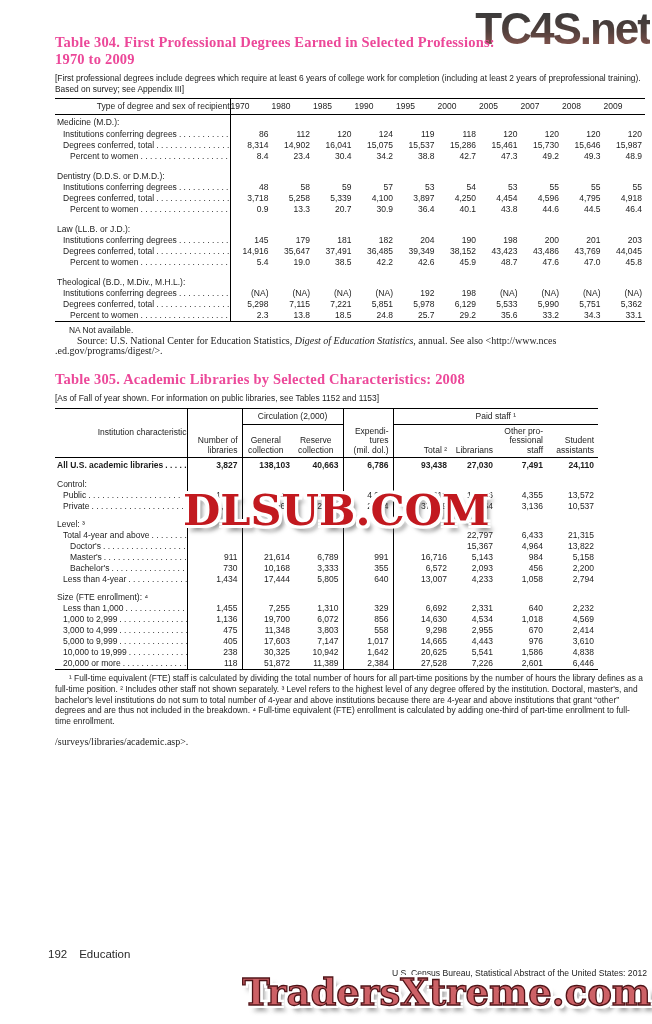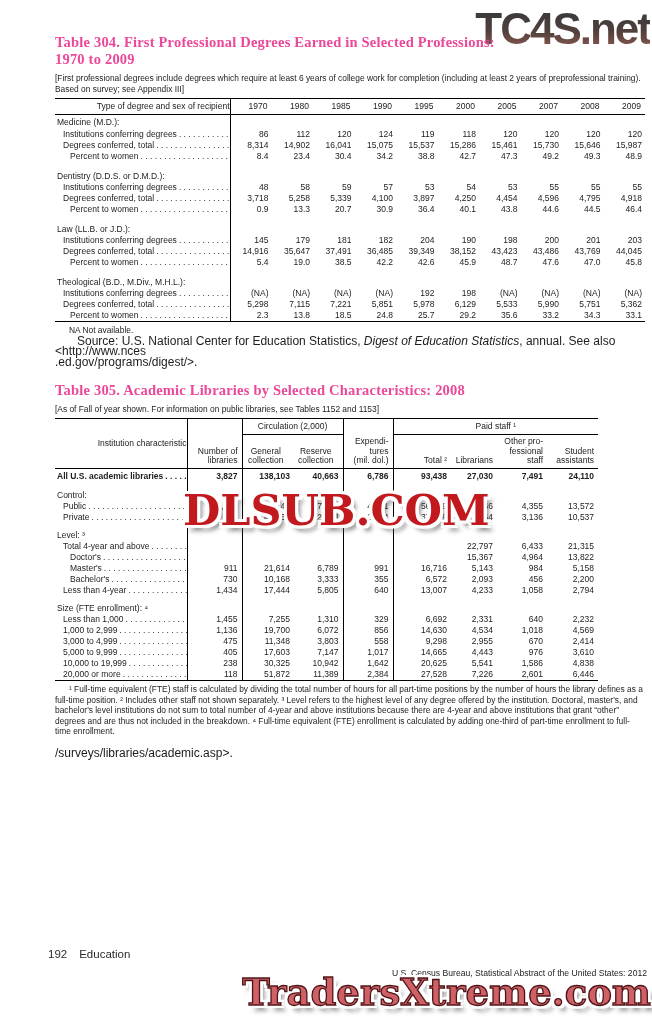--- a/index.html
+++ b/index.html
@@ -18,42 +18,42 @@
 
   
   table{border-collapse:collapse;table-layout:fixed;border-top:1px solid #000;border-bottom:1px solid #000;}
   #t304{width:590px;}
   #t305{width:543px;}
   th,td{padding:0;font-size:8.5px;line-height:11px;font-weight:normal;vertical-align:bottom;}
   thead th{border-bottom:1px solid #000;}
   .vl{border-left:1px solid #000;}
   .vr{border-right:1px solid #000;}
   .stubh{text-align:right;vertical-align:middle;font-size:8.5px;}
-  .yearh{text-align:right;padding:2px 4px 2px 0;}
+  .yearh{text-align:left;padding:2px 4px 2px 0;}
   .colh{vertical-align:bottom;text-align:right;white-space:pre-line;padding:2px 4px 2px 1px;line-height:9.6px;}
   .ctr{text-align:center;padding-right:6px;}
   .span-h{text-align:center;vertical-align:middle;padding:2px 0;font-size:8.5px;}
   td.num{text-align:right;padding-right:4px;white-space:nowrap;}
   #t304 td.num{padding-right:3px;}
   td.stub{overflow:hidden;}
   .lw{display:flex;align-items:baseline;}
   .lbl{white-space:nowrap;}
   .ind0{padding-left:2px;}
   .ind1{padding-left:8px;}
   .ind2{padding-left:15px;}
   .leader{flex:1;overflow:hidden;white-space:nowrap;padding-left:2px;}
   .leader::before{content:" . . . . . . . . . . . . . . . . . . . . . . . . . . . . . . . . . . . . . . . .";}
   tr.gap td{height:7px;line-height:7px;}
   tr.bold td{font-weight:bold;}
   tr.firstpad td{padding-top:2px;padding-bottom:1px;}
   .glabel{padding-top:2px;}
 
   
   .fnote{font-size:8.4px;line-height:10.6px;margin:3px 0 0 0;text-indent:14px;}
-  .src{font-size:12px;line-height:10.6px;margin:0;text-indent:22px;}
+  .src{font-size:10px;line-height:10.6px;margin:0;text-indent:22px;font-family:Liberation Serif, serif;}
   .sec305{margin-top:14px;}
 
   
   .pg-left{position:absolute;left:48px;top:948px;font-size:11.5px;color:#2a2a2a;}
   .pg-left .sect{margin-left:12px;}
   .pg-right{position:absolute;right:5px;top:968px;font-size:8.6px;color:#222;}
 
   
   .wm-top{
     position:absolute;top:4px;right:2px;

